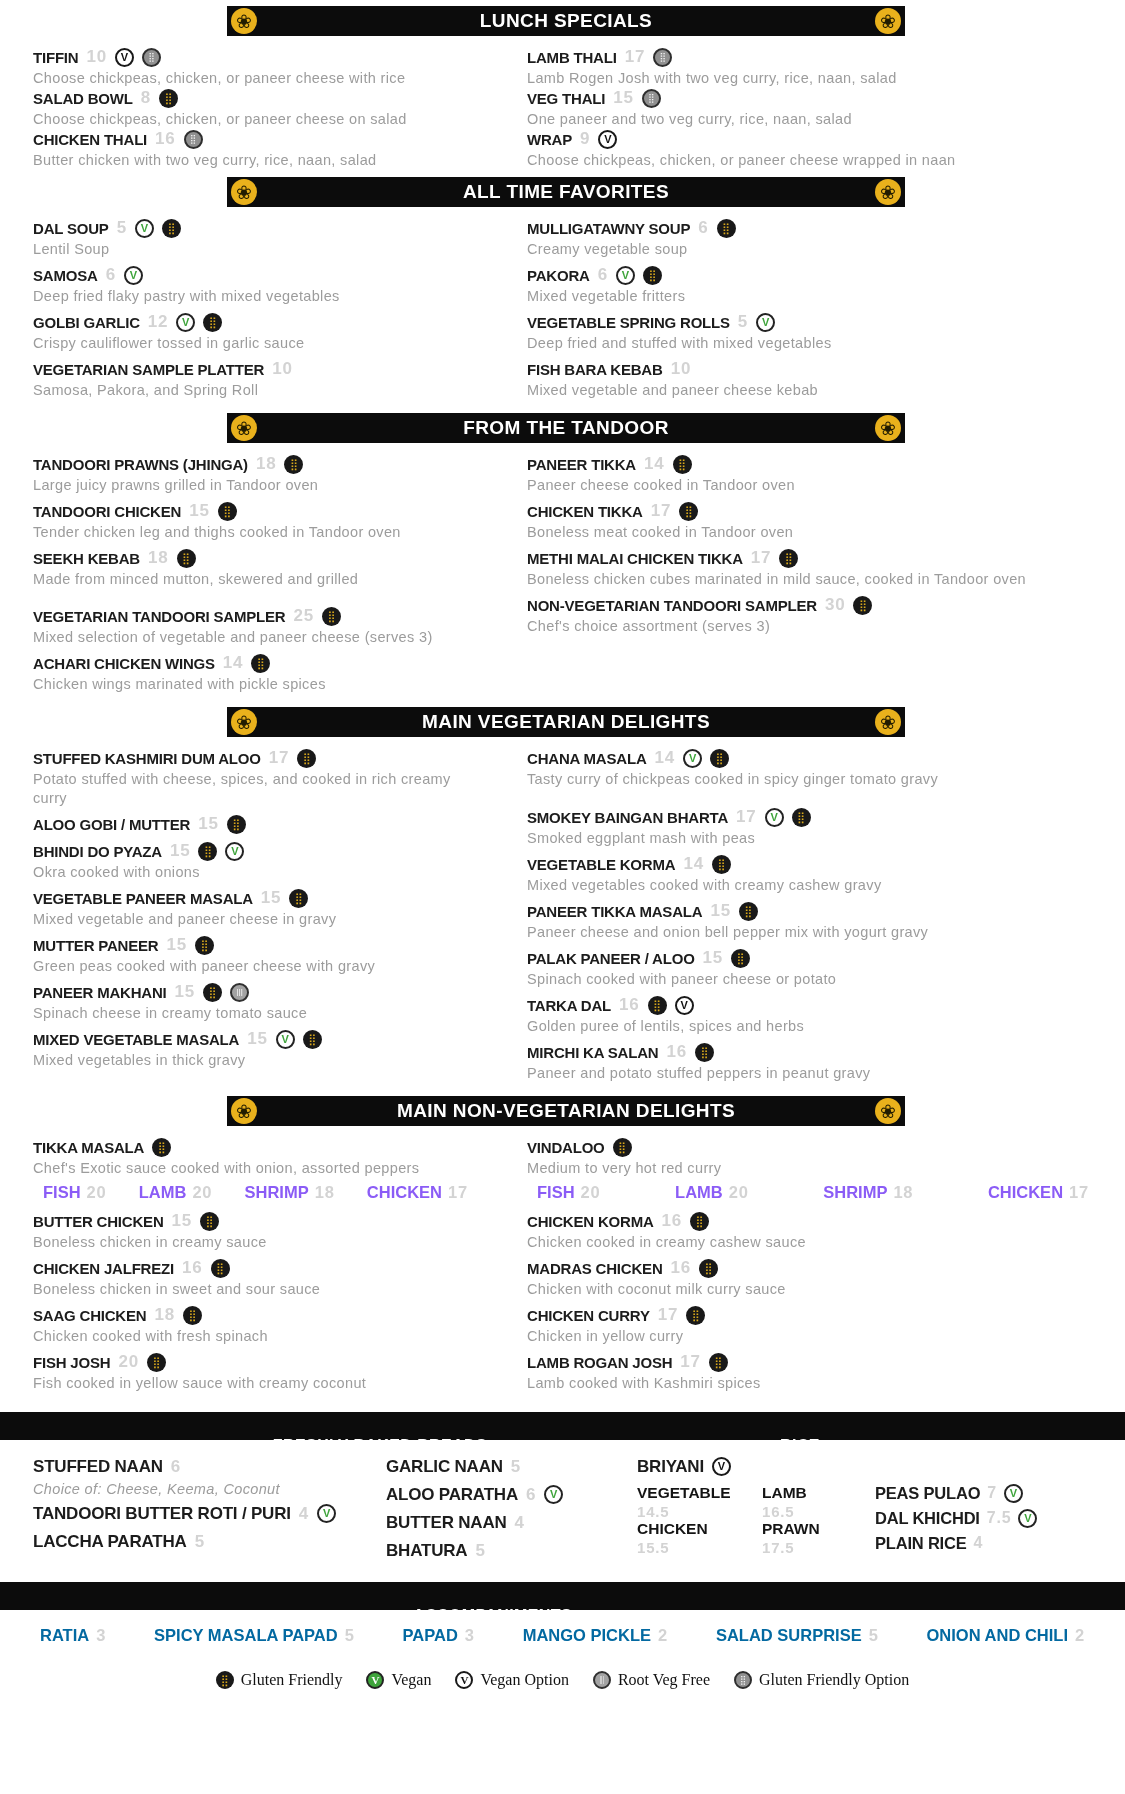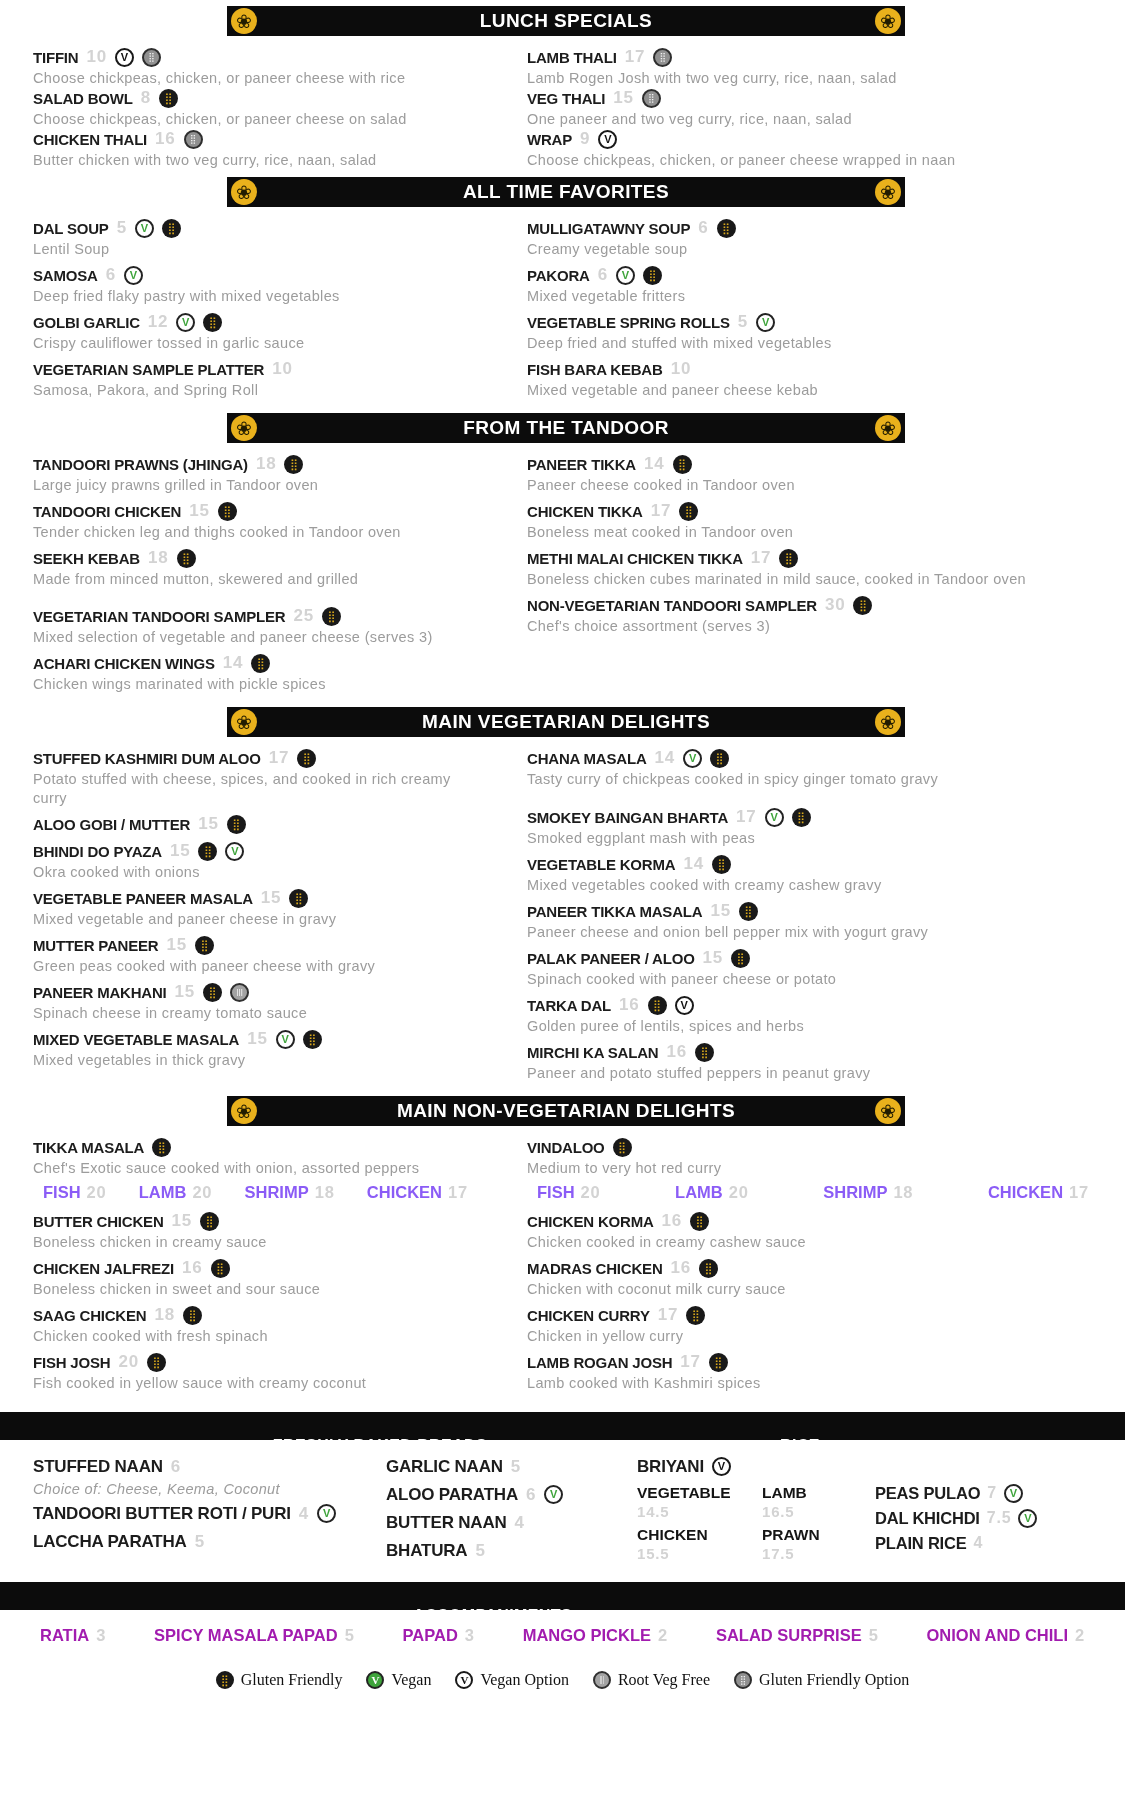--- a/index.html
+++ b/index.html
@@ -59,31 +59,31 @@
 
   
   .breads{display:flex;padding-left:33px;}
   .bcol1{width:353px;flex:none;}
   .bcol2{width:239px;flex:none;}
   .bcol3{width:250px;flex:none;padding-left:12px;box-sizing:border-box;}
   .bcol4{flex:none;margin-top:26px;}
   .bread{display:flex;align-items:center;gap:8px;margin-bottom:7px;min-height:21px;}
   .bread .name{font-size:17px;}
   .bread-desc{font-style:italic;color:#9c9c9c;font-size:14.5px;letter-spacing:.35px;margin:-3px 0 6px 0;}
-  .ricegrid{display:grid;grid-template-columns:125px auto;margin-top:6px;row-gap:6px;}
+  .ricegrid{display:grid;grid-template-columns:125px auto;margin-top:6px;}
   .rcell .rname{font-weight:bold;font-size:15.5px;color:#141414;}
   .rcell .rprice{color:#d3d3d3;font-weight:bold;font-size:15px;letter-spacing:.8px;margin-top:1px;}
   .side{display:flex;align-items:center;gap:7px;margin-bottom:3px;min-height:22px;}
   .side .name{font-size:16.5px;}
   .side .price{font-size:16px;}
 
   
   .accrow{display:flex;justify-content:space-between;padding:0 40px;margin-top:12px;align-items:baseline;}
   .acc{display:flex;gap:7px;align-items:baseline;}
-  .acc .aname{font-weight:bold;font-size:16.5px;color:#a21caf;white-space:nowrap;}
+  .acc .aname{font-weight:bold;font-size:16.5px;color:#0369a1;white-space:nowrap;}
   .acc .aprice{color:#d3d3d3;font-weight:bold;font-size:16.5px;letter-spacing:.8px;}
 
   
   .legend{display:flex;justify-content:center;align-items:center;gap:24px;margin-top:26px;
           font-family:"Liberation Serif",serif;font-size:16px;color:#111;}
   .legend .ic{width:18px;height:18px;}
   .litem{display:flex;align-items:center;gap:7px;}
 </style>
 </head>
 <body>

